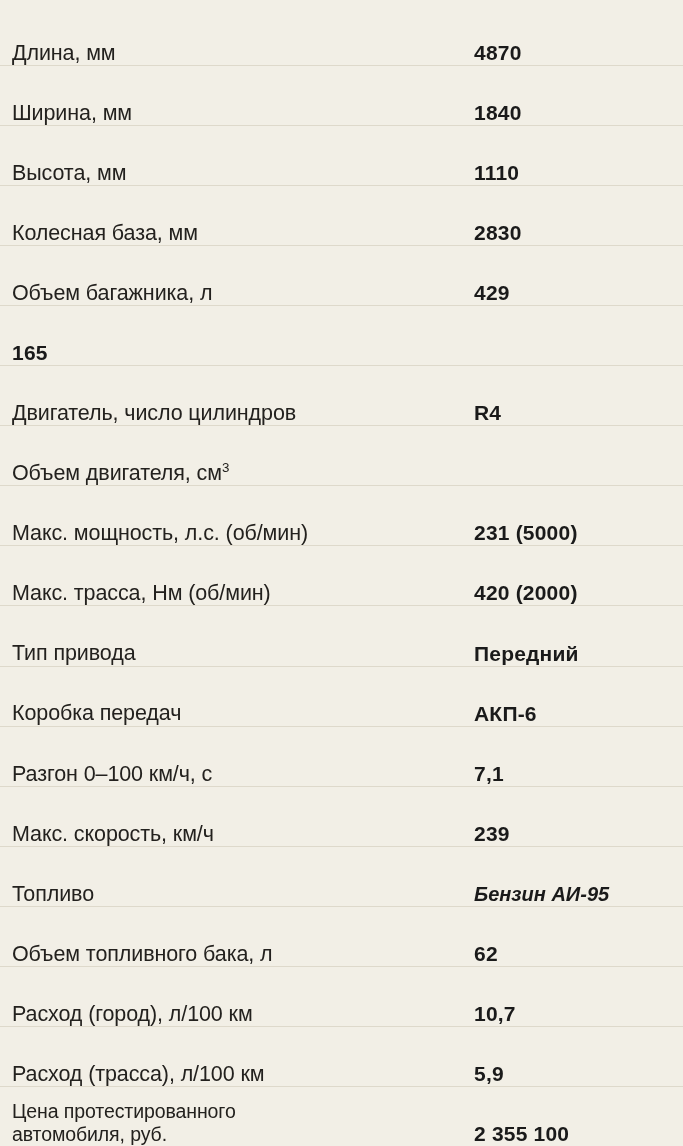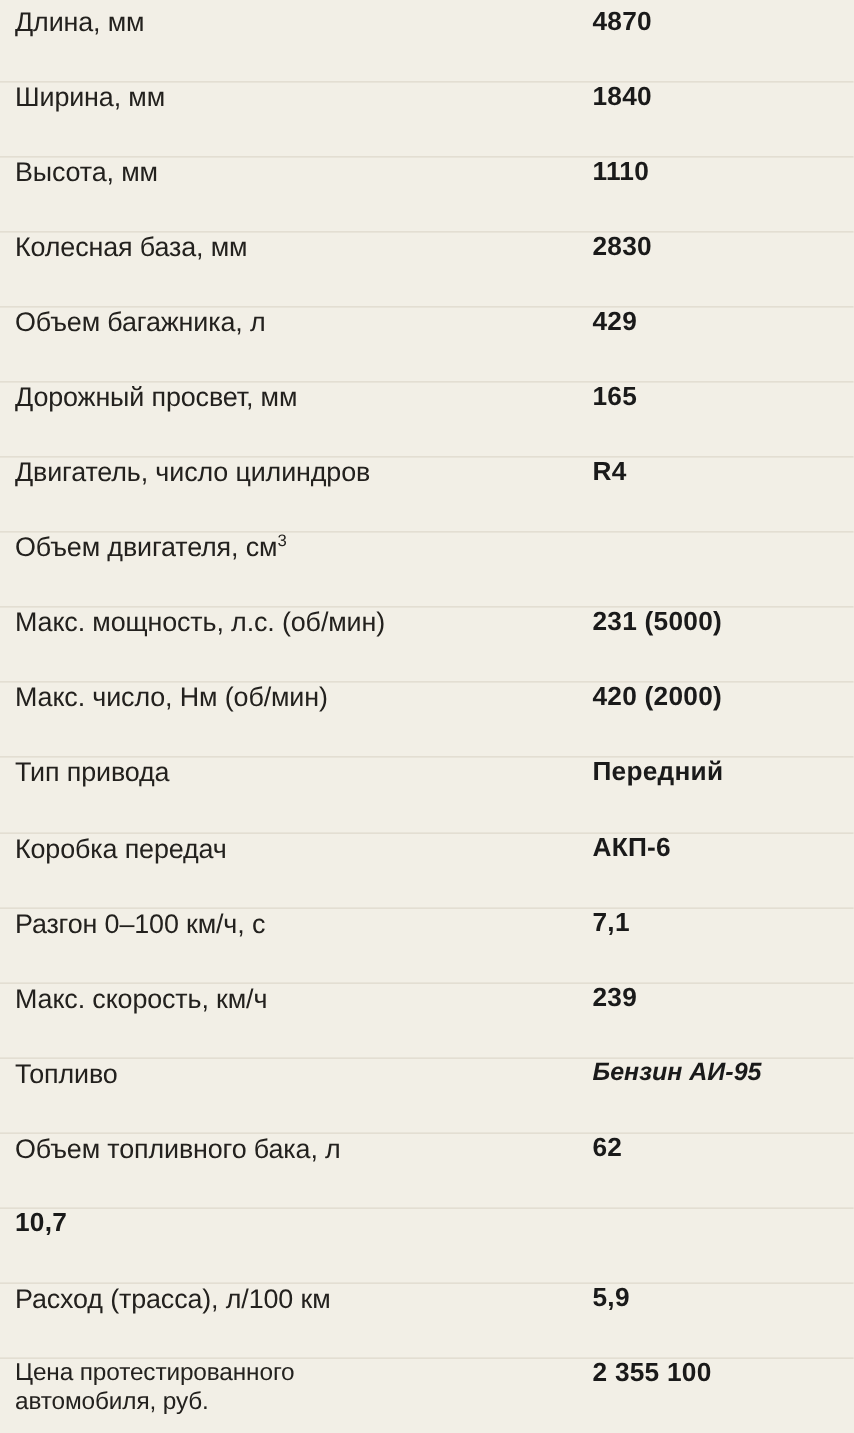--- a/index.html
+++ b/index.html
@@ -17,21 +17,21 @@
   .spec-table {
     width: 683px;
     height: 1146px;
     box-sizing: border-box;
     padding: 6px 0 0 0;
     display: flex;
     flex-direction: column;
   }
   .spec-row {
     display: flex;
-    align-items: flex-start;
+    align-items: flex-end;
     flex: 1 1 0;
     min-height: 0;
     border-bottom: 1px solid #ded9cb;
     padding: 0 8px 0 12px;
     box-sizing: border-box;
   }
   .spec-row:last-child {
     border-bottom: none;
   }
   .spec-label {
@@ -90,40 +90,39 @@
     <div class="spec-value">2830</div>
   </div>
 
 
   <div class="spec-row">
     <div class="spec-label">Объем багажника, л</div>
     <div class="spec-value">429</div>
   </div>
 
   <div class="spec-row">
-    <div class="spec-label">Дорожный просвет, мм</div>
     <div class="spec-value">165</div>
   </div>
 
   <div class="spec-row">
     <div class="spec-label">Двигатель, число цилиндров</div>
     <div class="spec-value">R4</div>
   </div>
 
   <div class="spec-row">
     <div class="spec-label"><span>Объем двигателя, см</span><sup>3</sup></div>
   </div>
 
   <div class="spec-row">
     <div class="spec-label">Макс. мощность, л.с. (об/мин)</div>
     <div class="spec-value">231 (5000)</div>
   </div>
 
   <div class="spec-row">
-    <div class="spec-label">Макс. число, Нм (об/мин)</div>
+    <div class="spec-label">Макс. трасса, Нм (об/мин)</div>
     <div class="spec-value">420 (2000)</div>
   </div>
 
   <div class="spec-row">
     <div class="spec-label">Тип привода</div>
     <div class="spec-value">Передний</div>
   </div>
 
   <div class="spec-row">
     <div class="spec-label">Коробка передач</div>
@@ -145,20 +144,21 @@
     <div class="spec-value narrow">Бензин АИ-95</div>
   </div>
 
   <div class="spec-row">
     <div class="spec-label">Объем топливного бака, л</div>
     <div class="spec-value">62</div>
   </div>
 
 
   <div class="spec-row">
+    <div class="spec-label">Расход (город), л/100 км</div>
     <div class="spec-value">10,7</div>
   </div>
 
   <div class="spec-row">
     <div class="spec-label">Расход (трасса), л/100 км</div>
     <div class="spec-value">5,9</div>
   </div>
 
   <div class="spec-row">
     <div class="spec-label two-line">Цена протестированного

